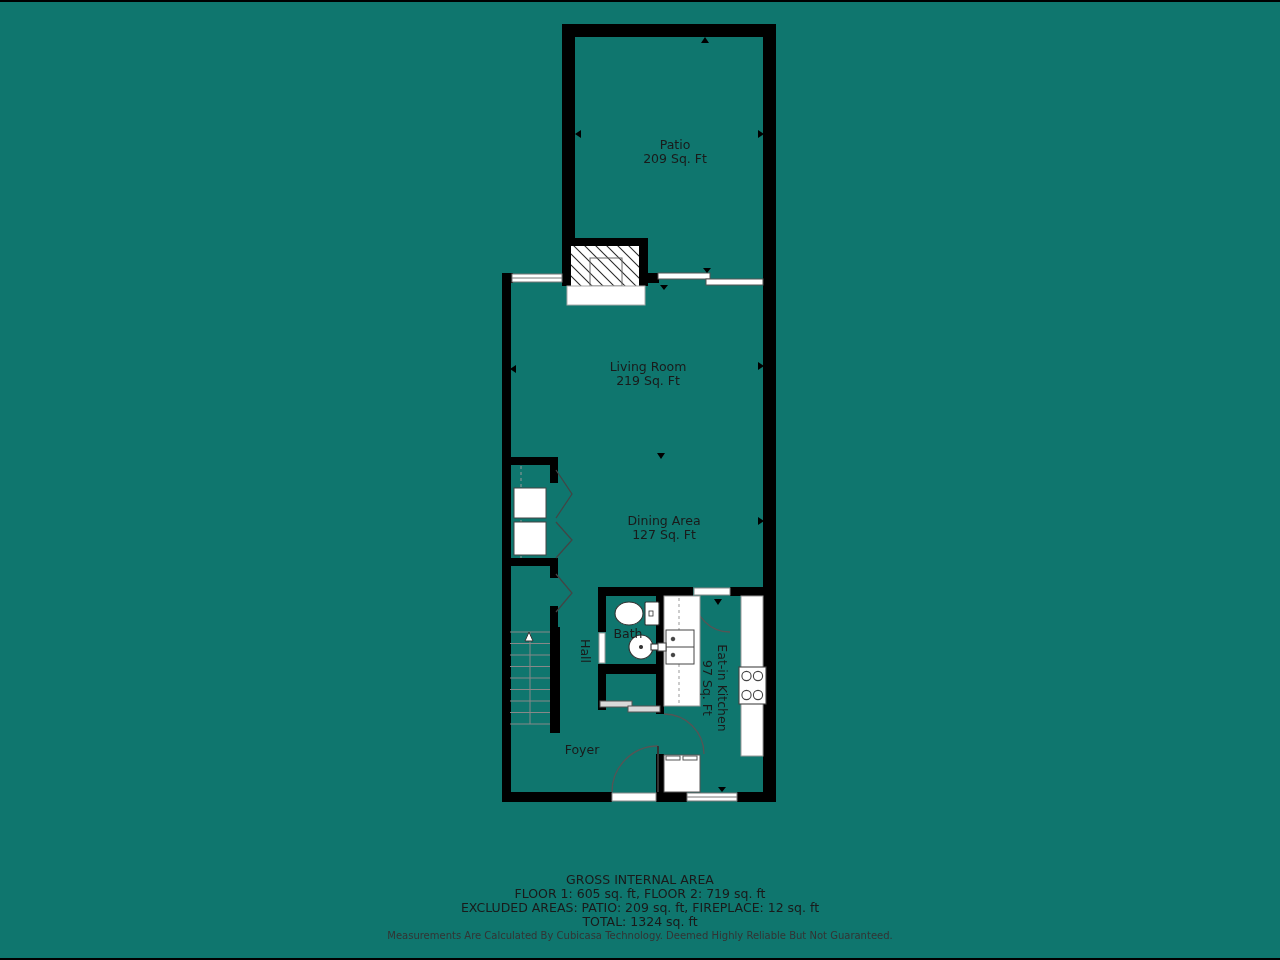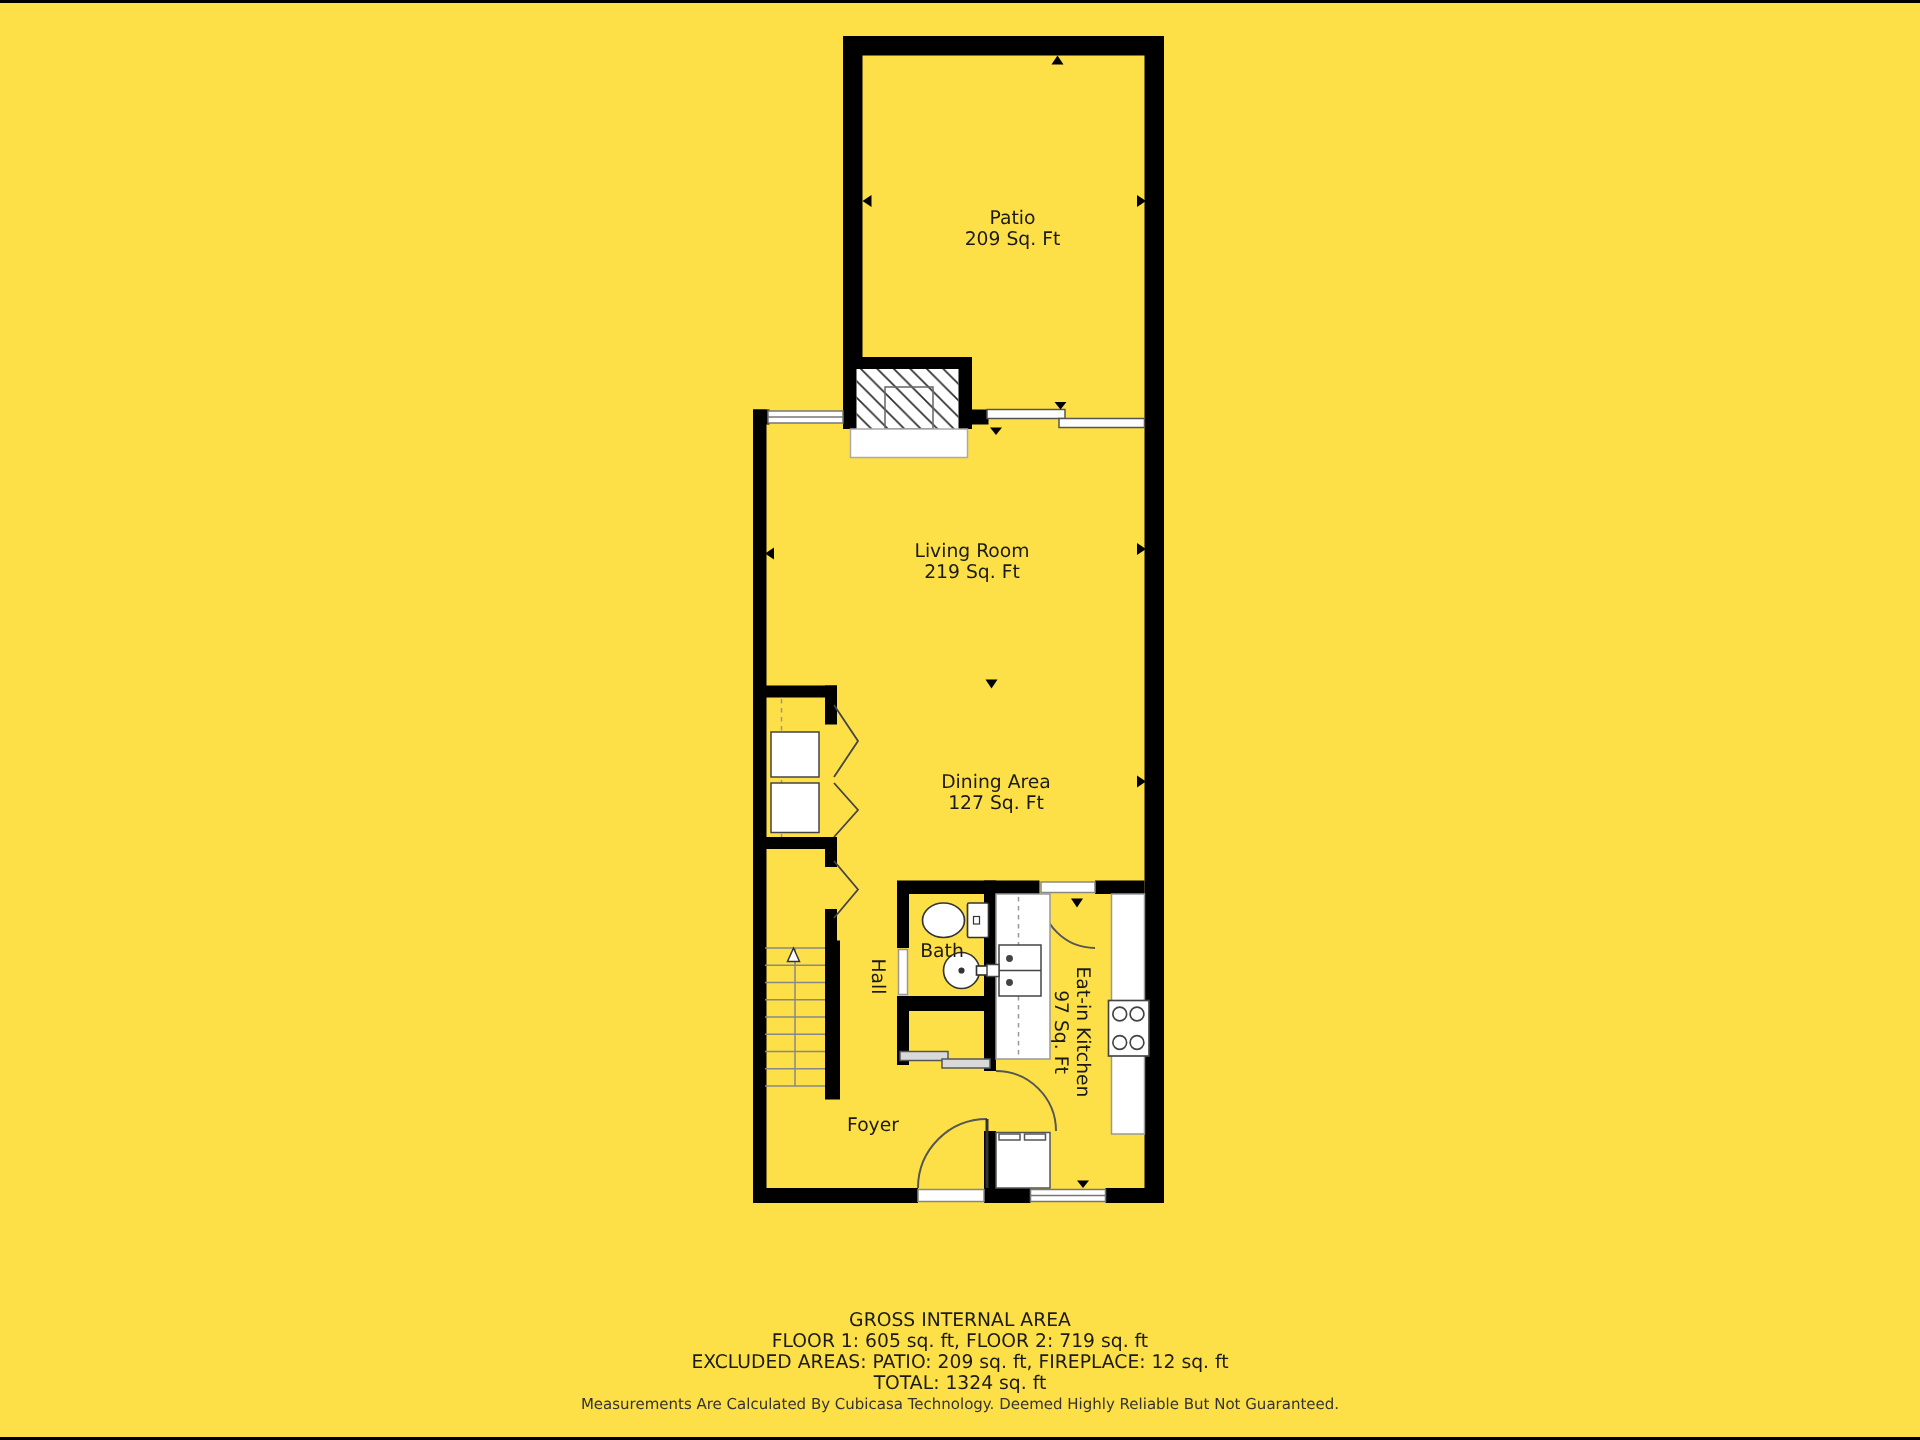--- a/index.html
+++ b/index.html
@@ -1,17 +1,17 @@
 <!DOCTYPE html>
 <html><head>
 <meta charset="utf-8">
 <style>
   html,body{margin:0;padding:0;background:#fff;}
   .page{
-    position:relative;width:1280px;height:960px;background:#fde047;
+    position:relative;width:1280px;height:960px;background:#0f766e;
     border-top:2px solid #000;border-bottom:2px solid #000;box-sizing:border-box;
     font-family:"DejaVu Sans","Liberation Sans",sans-serif;
   }
   svg{position:absolute;left:0;top:0;}
   text{fill:#1a1a1a;}
   .room-label{font-size:12.5px;}
   .footer-line{font-size:12.5px;}
   .footer-small{font-size:10px;fill:#333;}
 </style>
 </head>

